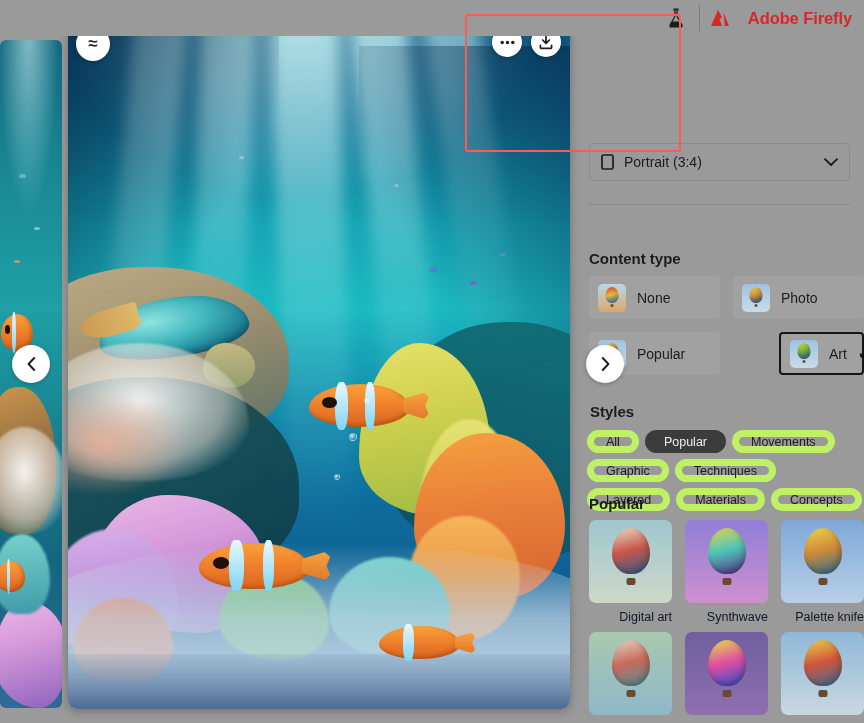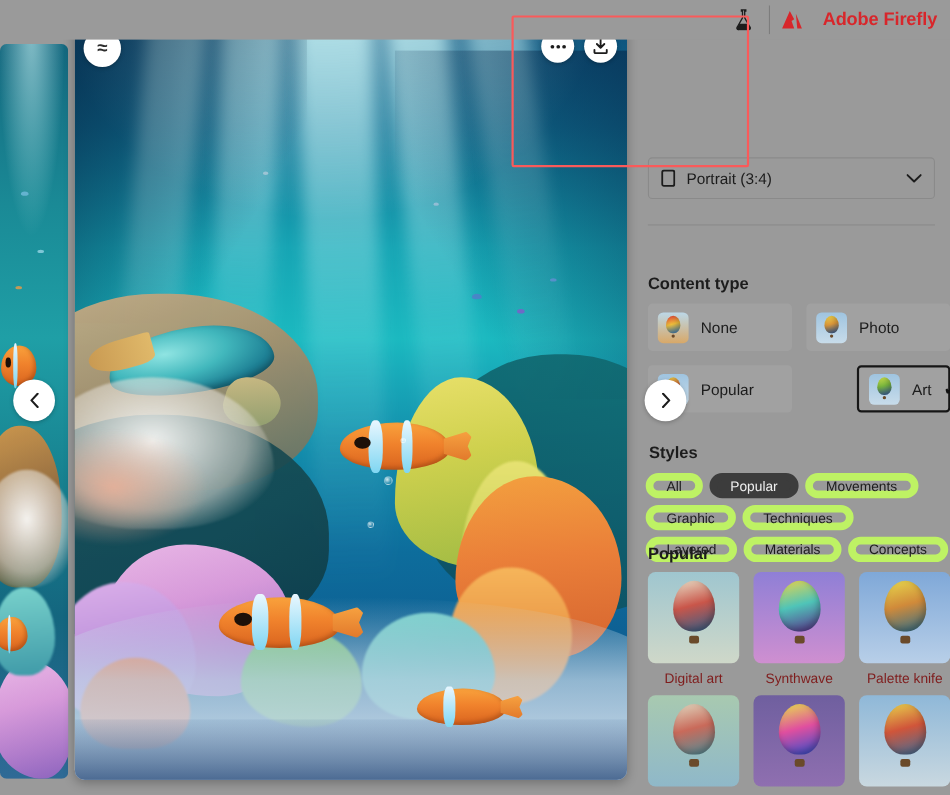--- a/index.html
+++ b/index.html
@@ -349,21 +349,21 @@
 
   .st-grid {
     position: absolute; left: 14px; top: 484px; width: 275px;
     display: grid; grid-template-columns: repeat(3, 83px); gap: 8px 13px;
   }
   .st-cell { cursor: pointer; }
   .st-thumb {
     width: 83px; height: 83px; border-radius: 7px; position: relative; overflow: hidden;
   }
   .st-label {
-    text-align: center; font-size: 12.5px; color: #7f1d1d; margin-top: 7px;
+    text-align: right; font-size: 12.5px; color: #0f172a; margin-top: 7px;
   }
 
   
   .bal { position: absolute; left: 50%; transform: translateX(-50%); }
   .bal-env { border-radius: 50% 50% 46% 46% / 56% 56% 44% 44%; }
   .bal-basket {
     position: absolute; left: 50%; transform: translateX(-50%);
     background: #6a4a2a; border-radius: 2px;
   }
 </style>

